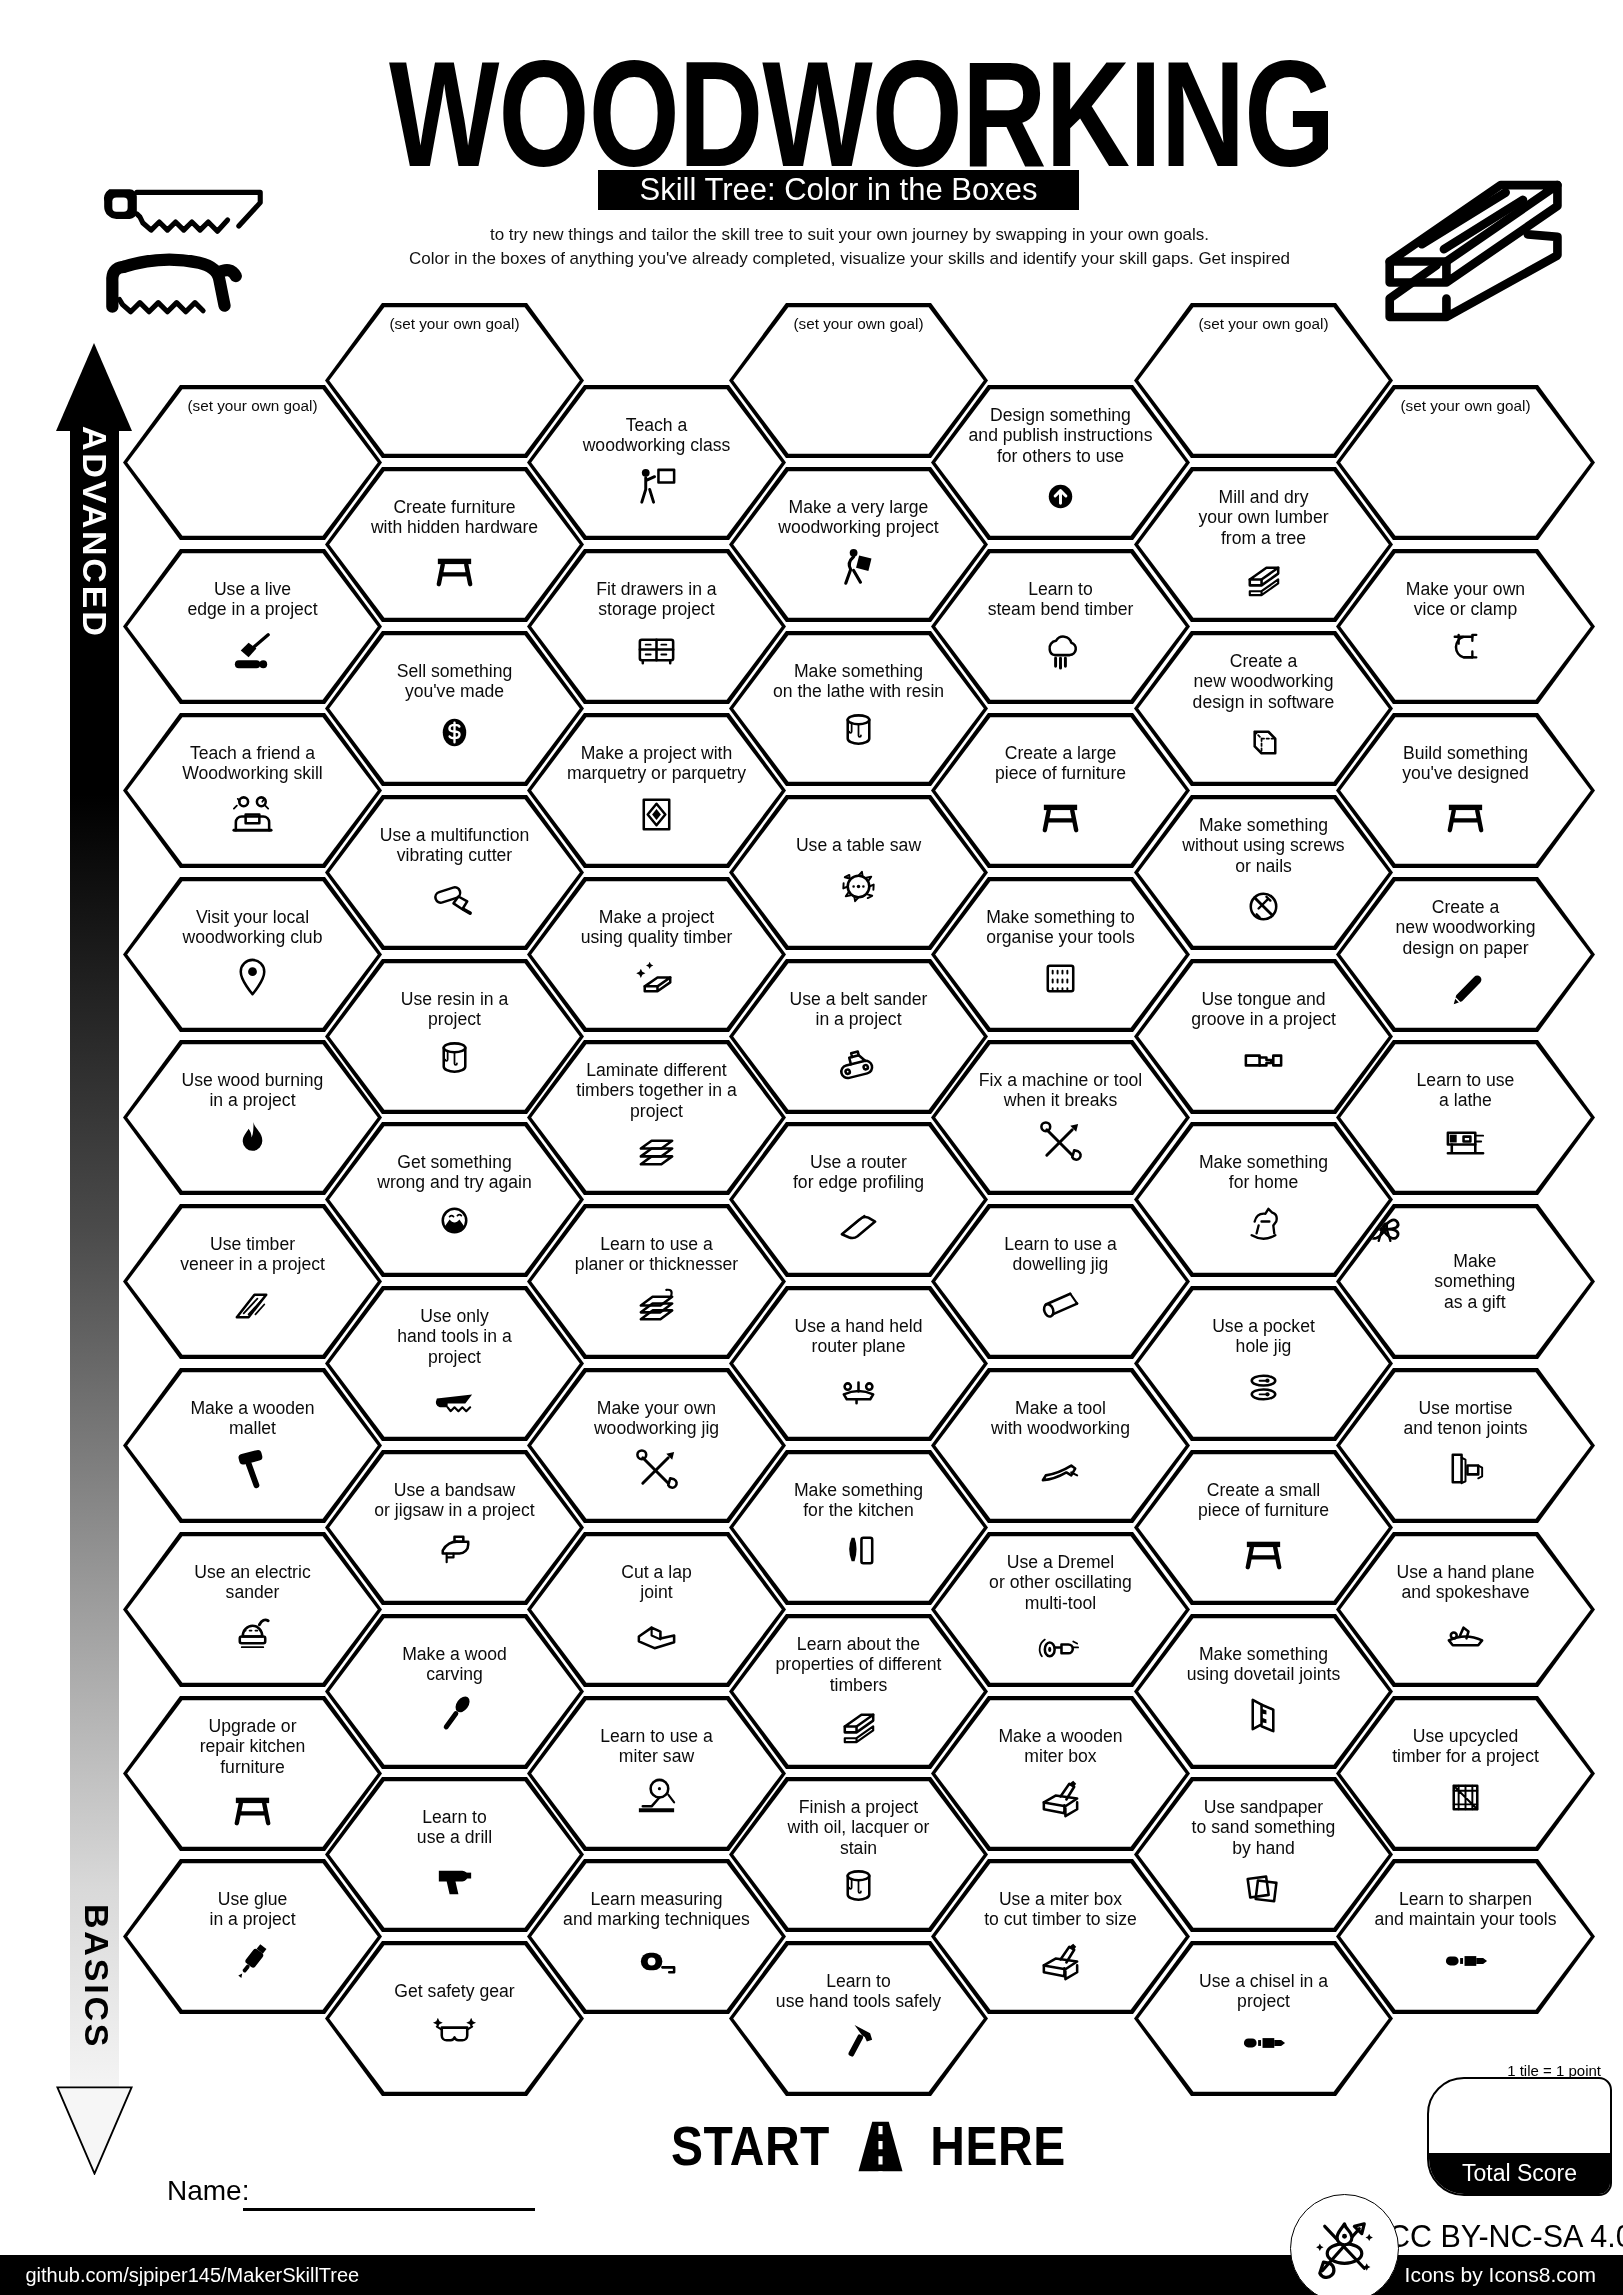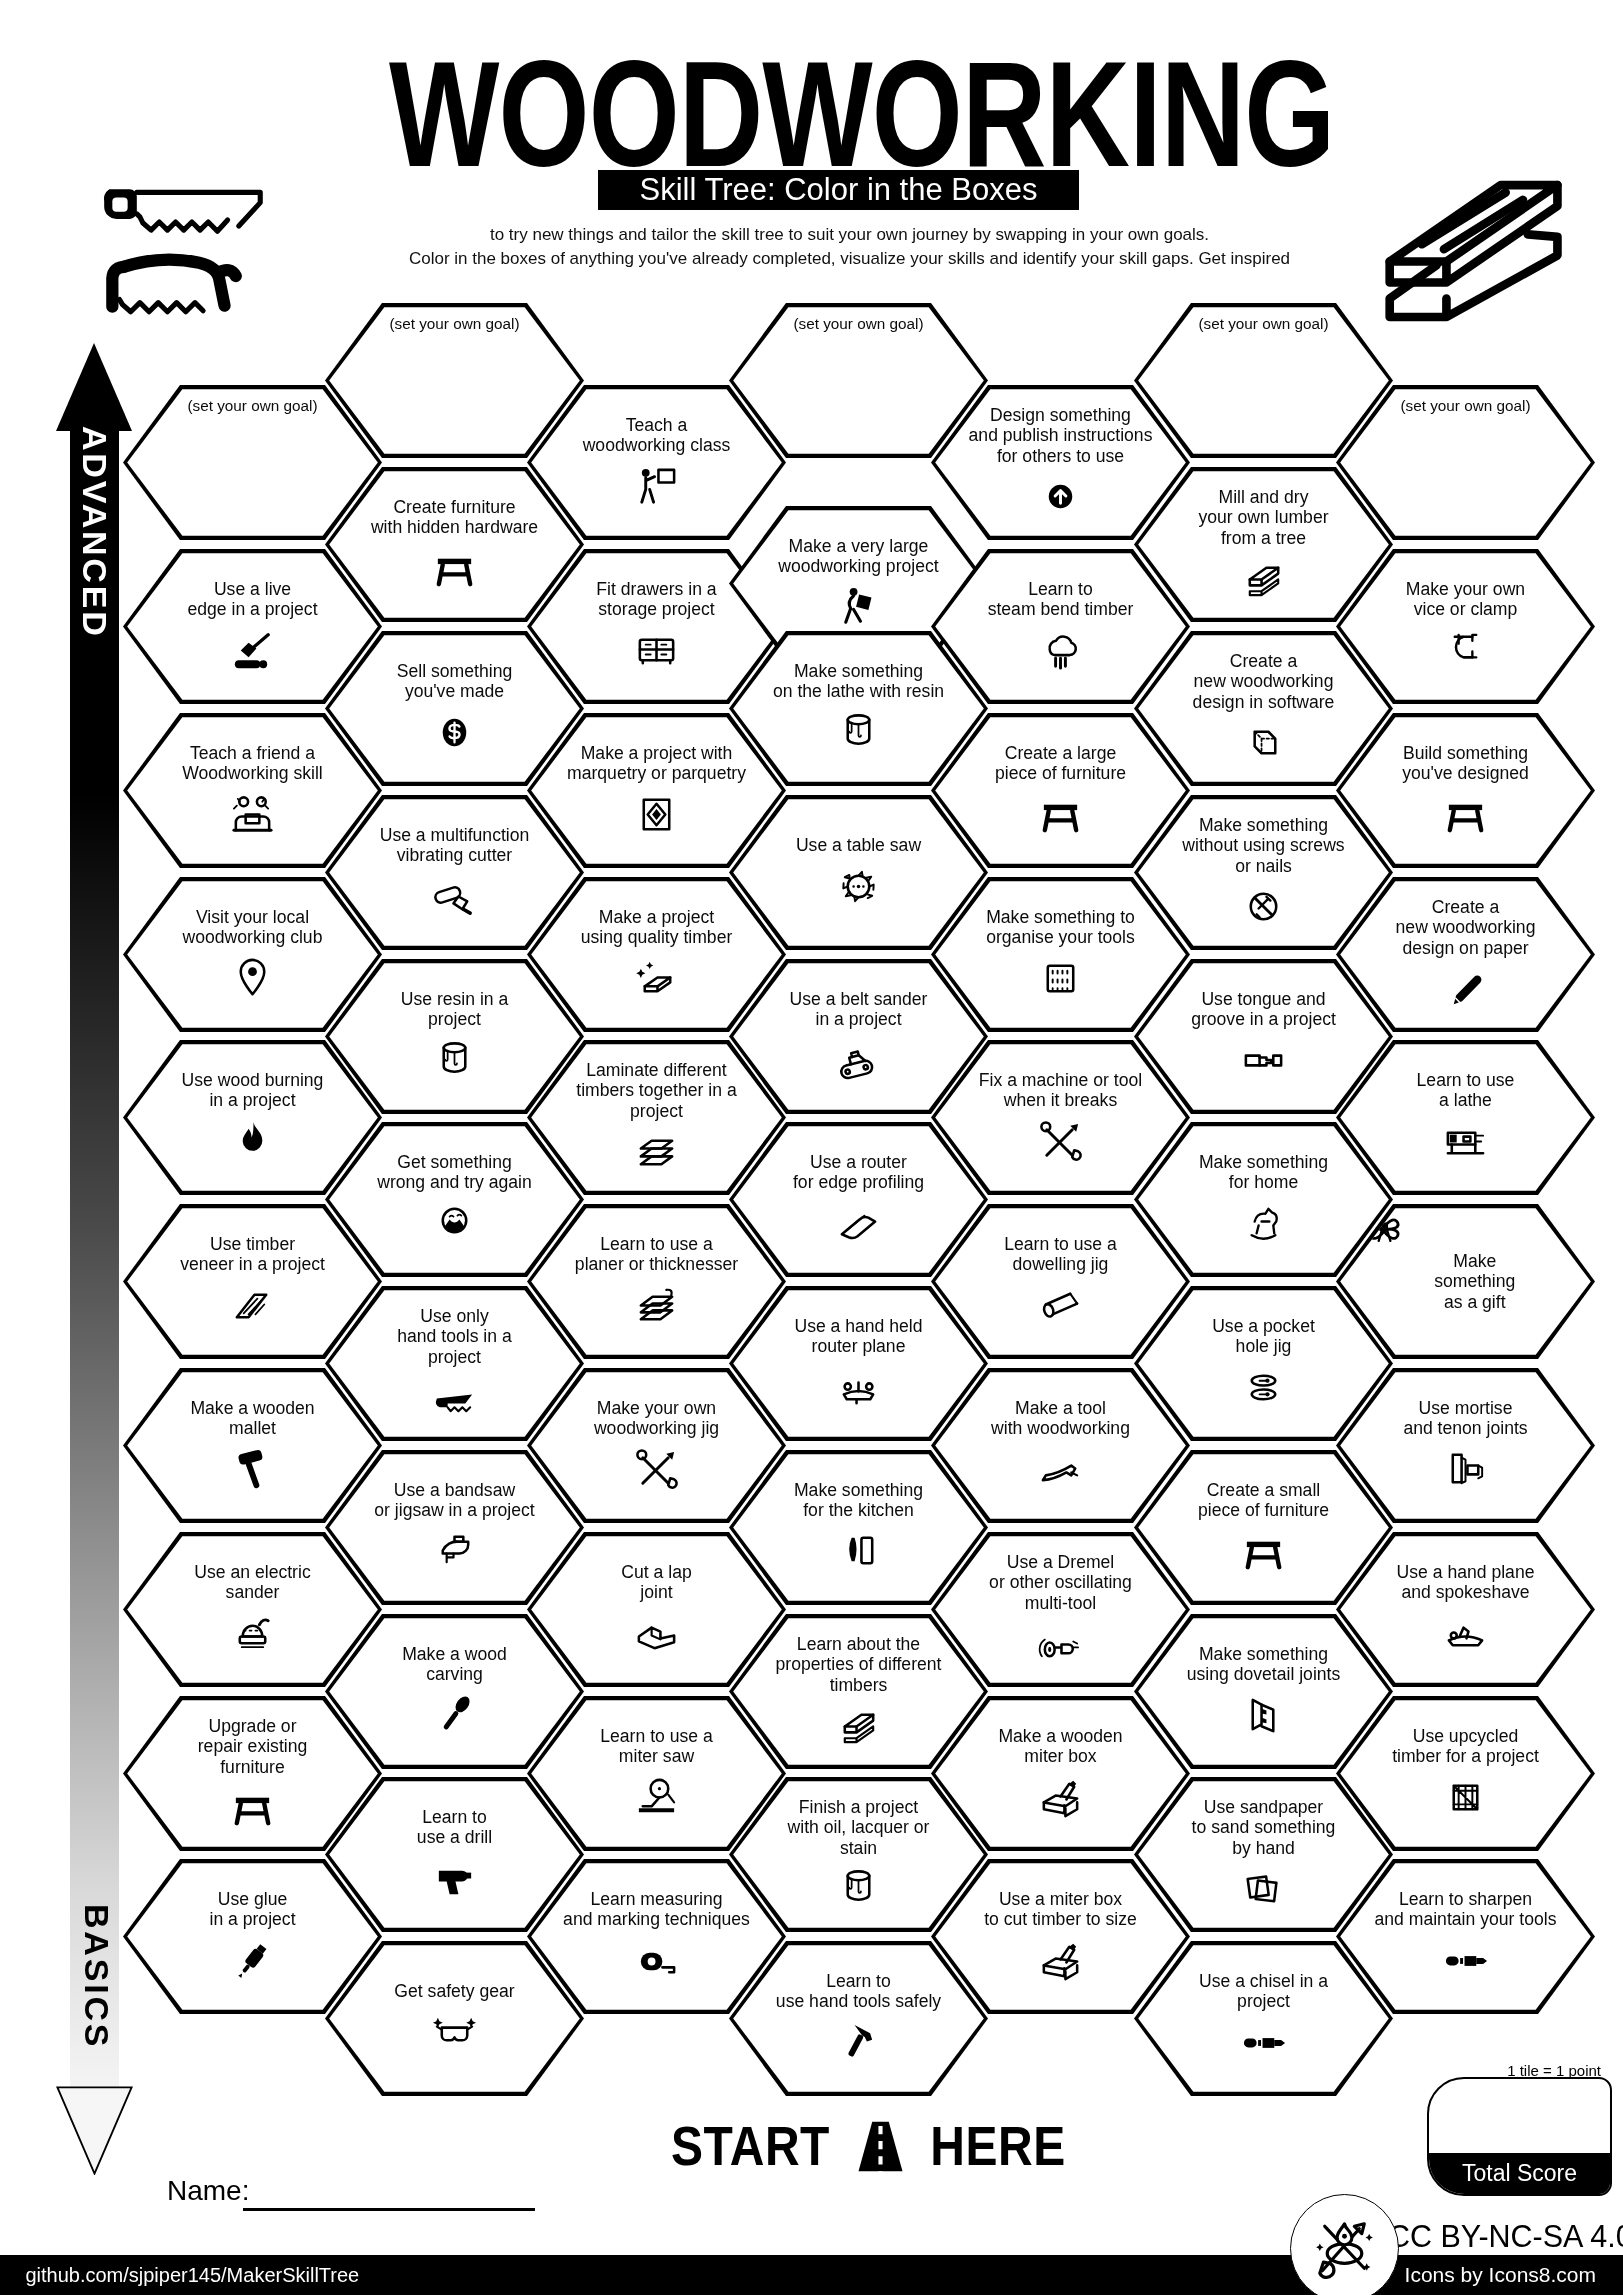--- a/index.html
+++ b/index.html
@@ -198,21 +198,21 @@
             <rect x="11" y="27" width="26" height="7" rx="2"></rect>
             <path d="M13 38h22m-20-17h2m4 0h2m4 0h2" stroke-width="1.8"></path>
             <path d="M31 15q4-7 9-4" stroke-width="3"></path>
           </svg></span>
       </div>
     </div>
     <div class="hex" style="left: 123px; top: 1696px;">
       <div class="hex-border"></div>
       <div class="hex-inner">
         <div class="hex-label">Upgrade or
-repair existing
+repair kitchen
 furniture</div>
         <span class="hex-icon"><svg viewBox="0 0 48 48" fill="none" stroke="#000" stroke-width="2.6" stroke-linecap="round" stroke-linejoin="round">
             <rect x="7" y="14" width="34" height="5.5" fill="#000" stroke="none"></rect>
             <path d="M12 20 8 40m28-20 4 20M13 30h22" stroke-width="4.5"></path>
           </svg></span>
       </div>
     </div>
     <div class="hex" style="left: 123px; top: 1859px;">
       <div class="hex-border"></div>
       <div class="hex-inner">
@@ -475,21 +475,21 @@
             <path d="M30 31h12v5h-5" stroke-width="2.6"></path>
           </svg></span>
       </div>
     </div>
     <div class="hex goal" style="left: 729px; top: 303px;">
       <div class="hex-border"></div>
       <div class="hex-inner">
         <div class="hex-label">(set your own goal)</div>
       </div>
     </div>
-    <div class="hex" style="left: 729px; top: 467px; margin-top: 39px;">
+    <div class="hex" style="left: 729px; top: 467px;">
       <div class="hex-border"></div>
       <div class="hex-inner">
         <div class="hex-label">Make a very large
 woodworking project</div>
         <span class="hex-icon"><svg viewBox="0 0 48 48" fill="none" stroke="#000" stroke-width="2.6" stroke-linecap="round" stroke-linejoin="round">
             <circle cx="19" cy="8" r="4" fill="#000" stroke="none"></circle>
             <path d="M19 12q-7 6-3 13l-5 14m8-13 7 12" stroke-width="3.2"></path>
             <rect x="23" y="12" width="13" height="13" transform="rotate(14 29 18)" fill="#000" stroke="none"></rect>
           </svg></span>
       </div>

